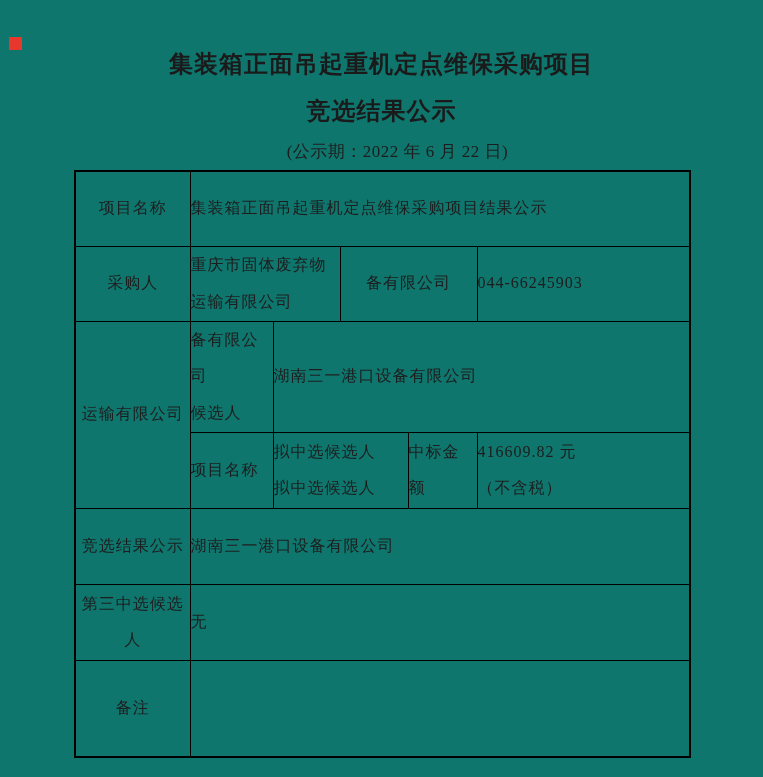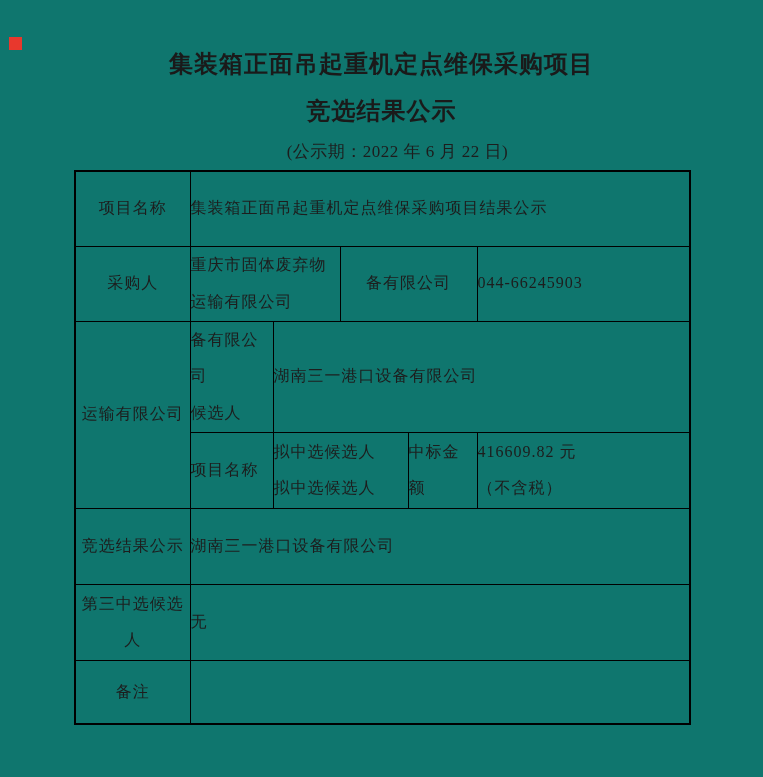--- a/index.html
+++ b/index.html
@@ -104,20 +104,20 @@
       <tr style="height:76px;">
         <td class="c pl2 tight">竞选结果公示</td>
         <td colspan="5" class="pl">湖南三一港口设备有限公司</td>
       </tr>
 
       <tr style="height:76px;">
         <td class="c pl2 tight">第三中选候选人</td>
         <td colspan="5" class="pl">无</td>
       </tr>
 
-      <tr style="height:64px;">
+      <tr style="height:97px;">
         <td class="c sp4">备注</td>
         <td colspan="5" class="pl"></td>
       </tr>
     </tbody>
   </table>
 
 </div>
 
 </body></html>

